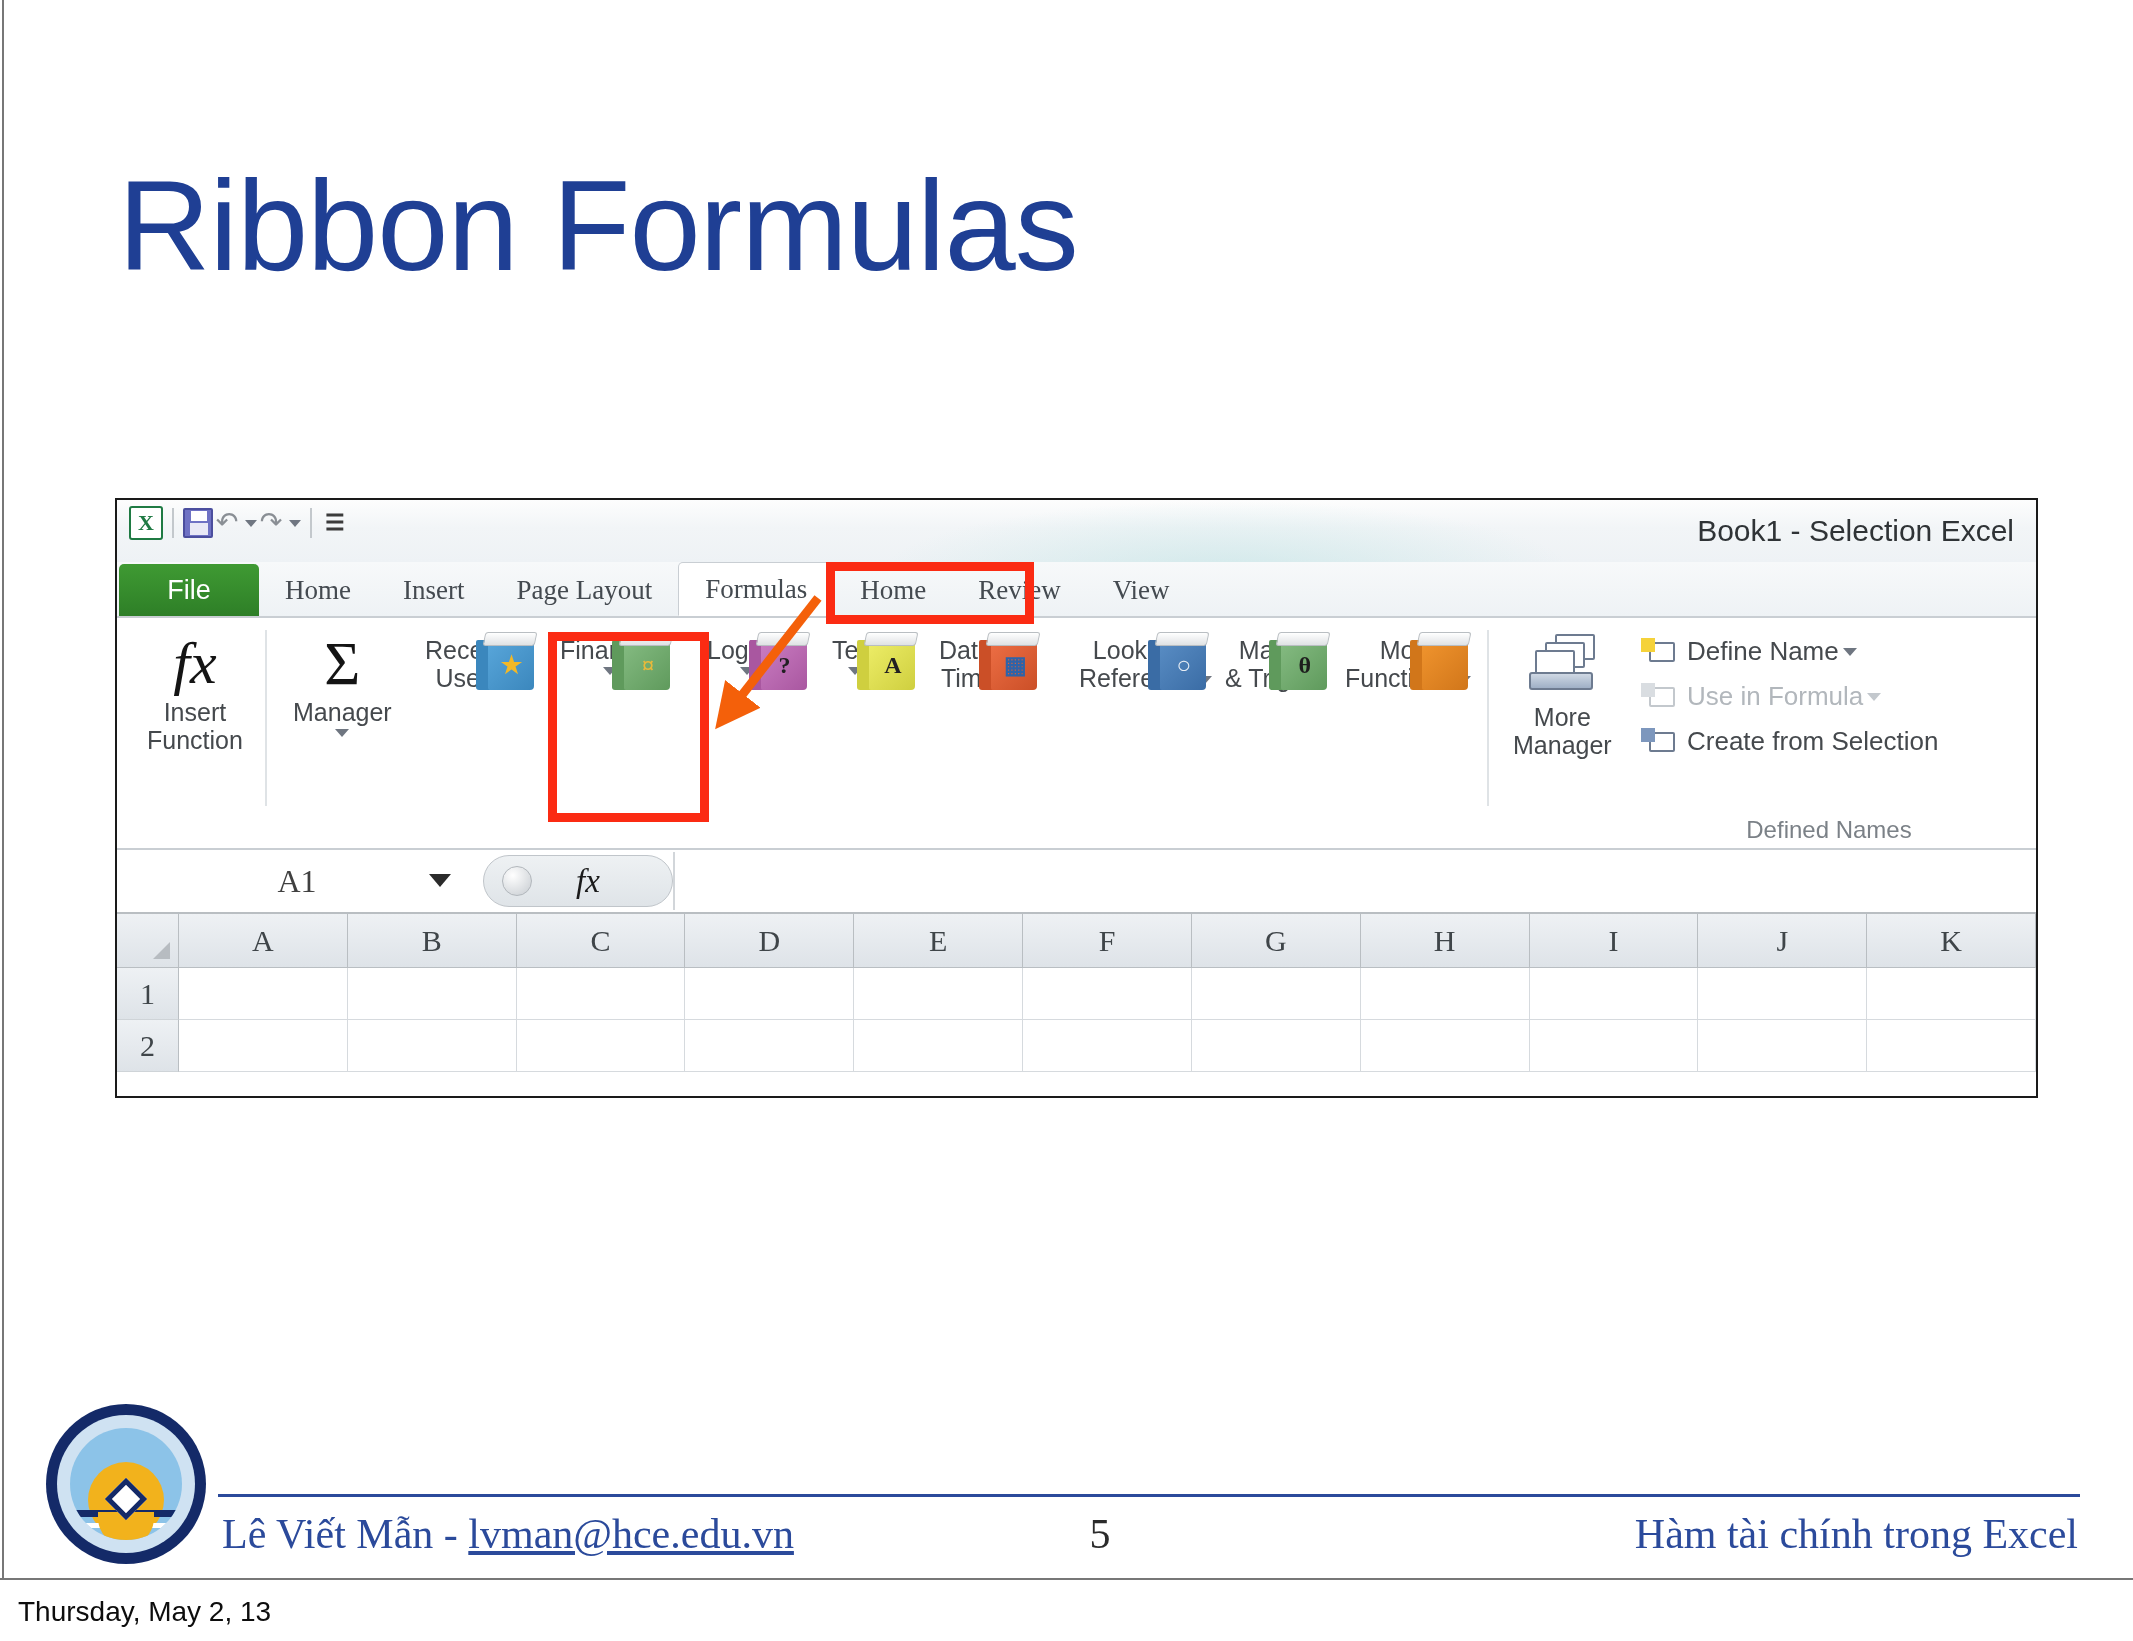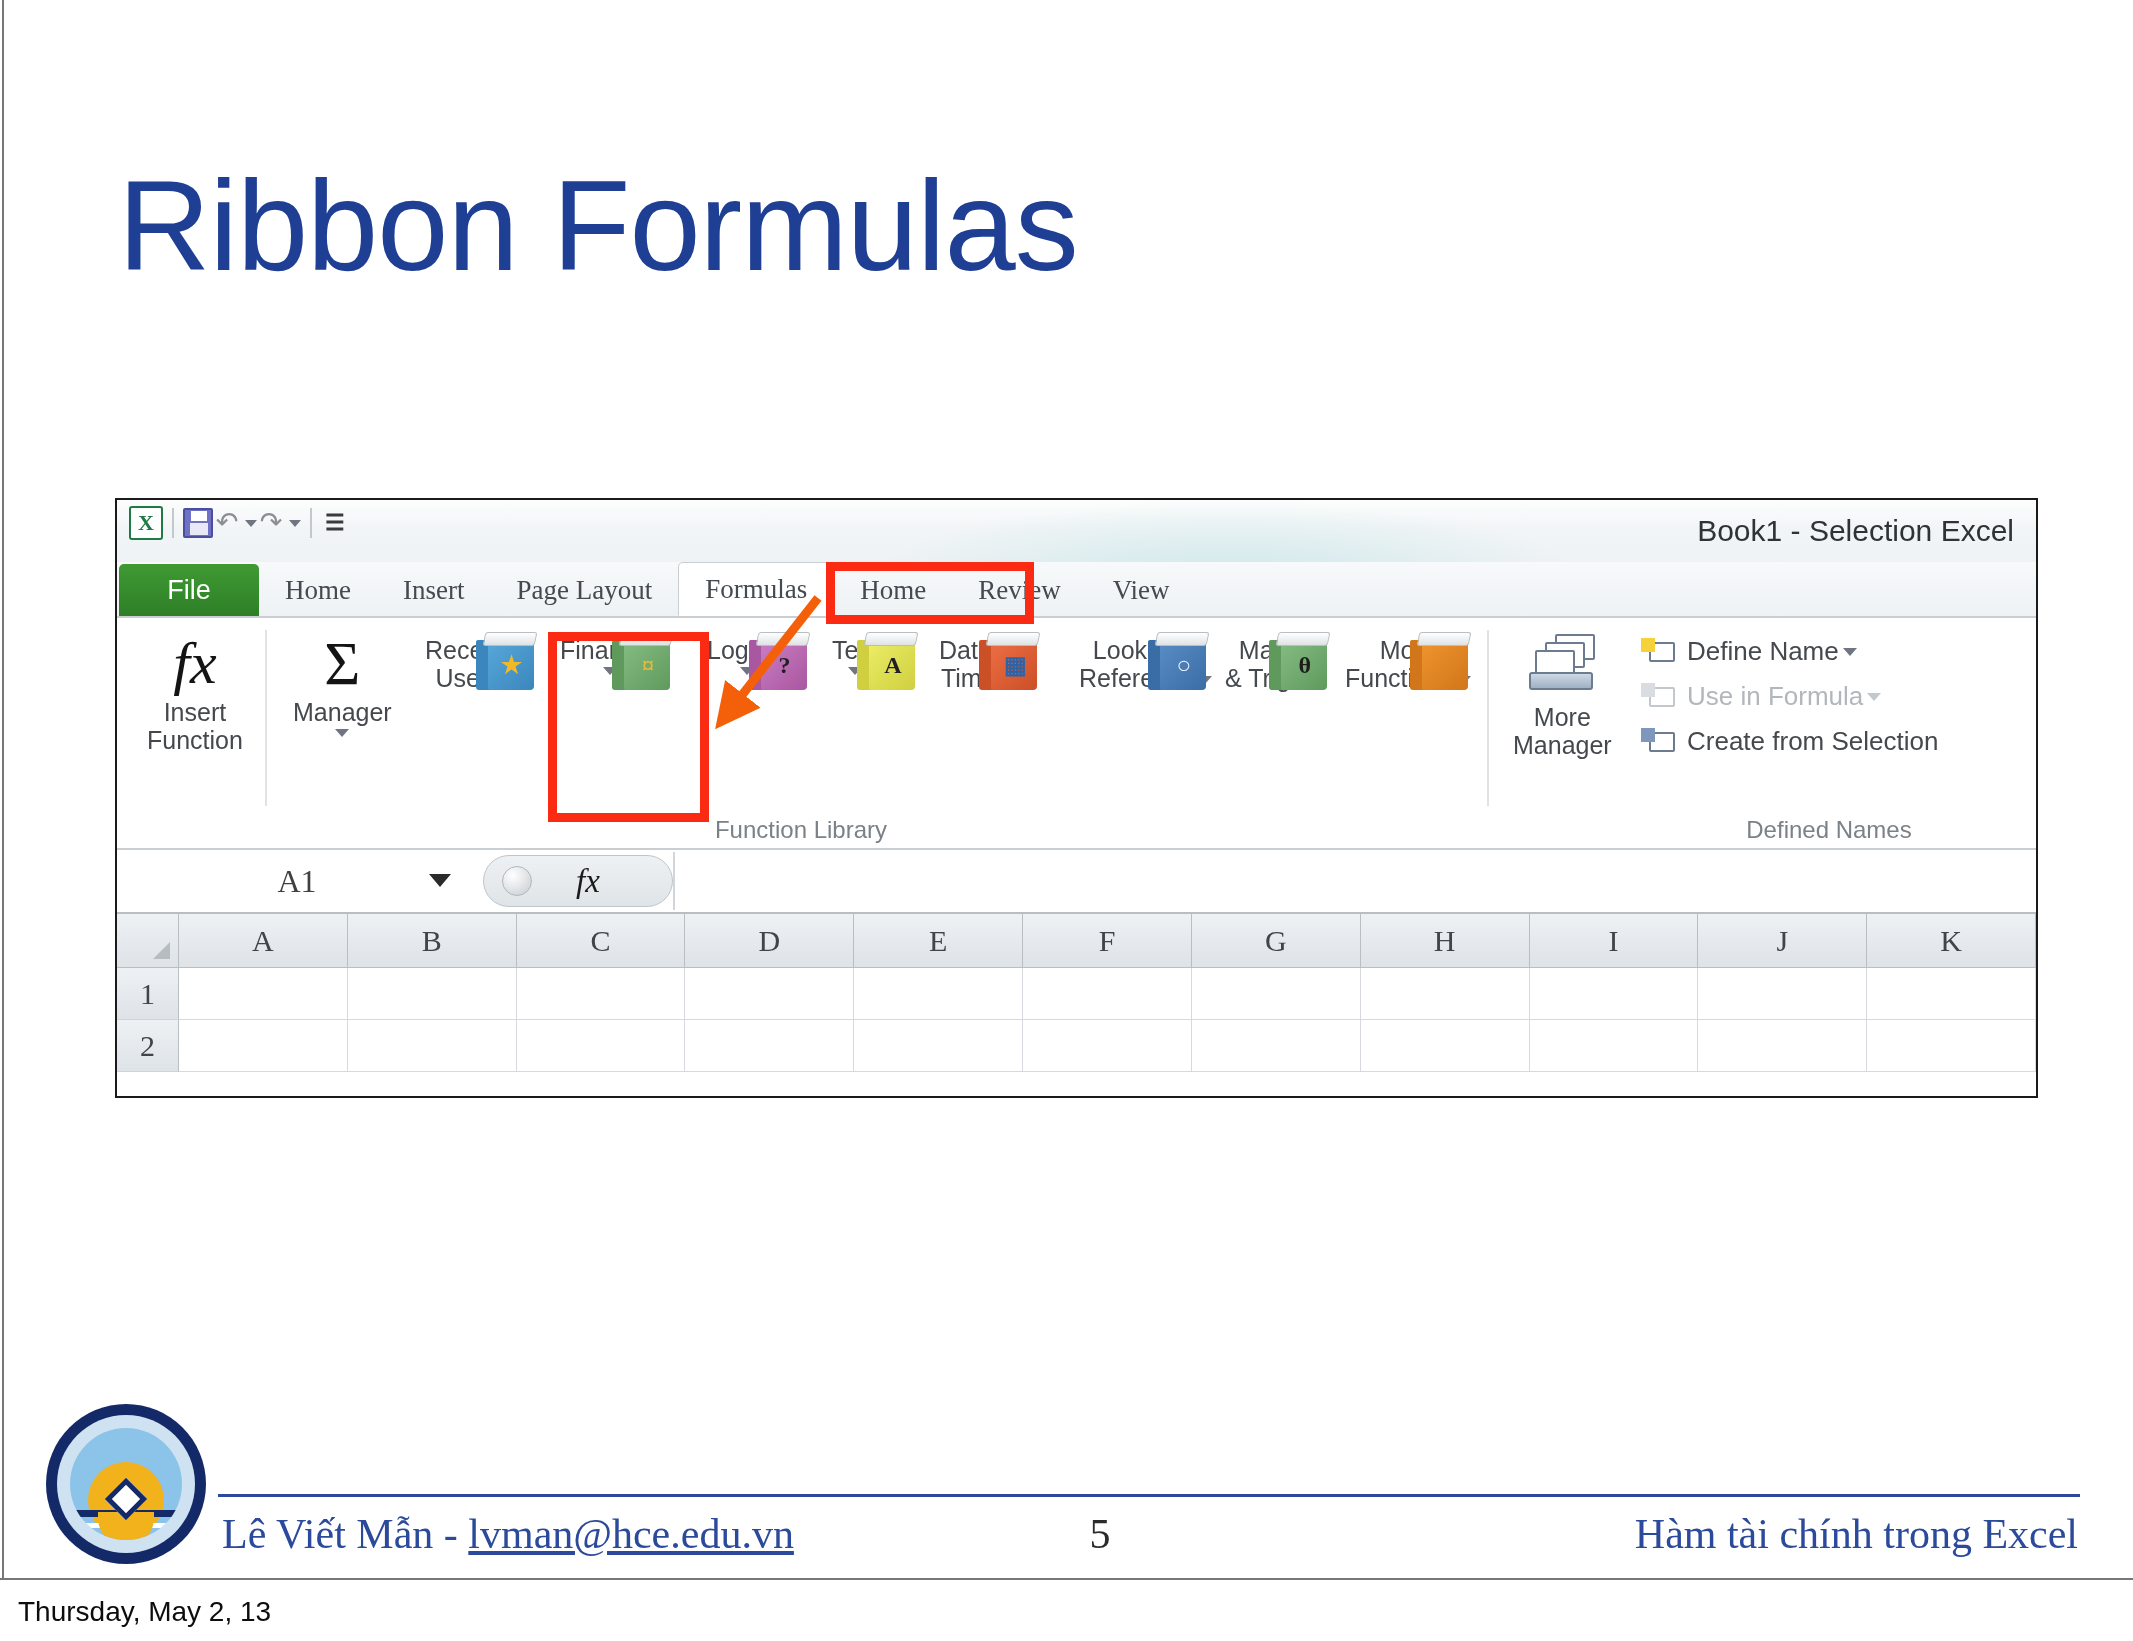--- a/index.html
+++ b/index.html
@@ -305,21 +305,20 @@
         <div class="btn" style="left: 1108px; top: 14px;">
           <span class="ico"><span class="book"><span class="spine" style="background:#5f9a5c"></span><span class="cover" style="background:linear-gradient(135deg,#87bd84 0%,#5f9a5c 100%)"></span><span class="pages"></span><span class="glyph" style="color:#1d1d1d">θ</span></span></span>
           <span class="lbl">Math</span>
           <span class="lbl">&amp; Trig<i class="dncaret"></i></span>
         </div>
         <div class="btn" style="left: 1228px; top: 14px;">
           <span class="ico"><span class="book"><span class="spine" style="background:#d1761a"></span><span class="cover" style="background:linear-gradient(135deg,#f2962f 0%,#d1761a 100%)"></span><span class="pages"></span><span class="glyph" style="color:#ffffff"></span></span></span>
           <span class="lbl">More</span>
           <span class="lbl">Functions<i class="dncaret"></i></span>
         </div>
-        <div class="grp-label" style="left: 0px; width: 1368px;">Function Library</div>
         <div class="grp-divider" style="left: 148px;"></div>
       </div>
       <div class="grp-divider" style="left: 1370px;"></div>
       <div class="grp" style="left: 1372px; width: 547px;">
         <div class="btn" style="left: 24px; top: 14px;">
           <span class="ico"><span style="display: inline-block; width: 74px; height: 62px; position: relative;"><span style="position:absolute;left:30px;top:2px;width:40px;height:26px;background:#fff;border:2px solid #6d7b90;box-sizing:border-box;border-radius:2px;"></span><span style="position:absolute;left:20px;top:10px;width:40px;height:26px;background:#fff;border:2px solid #6d7b90;box-sizing:border-box;border-radius:2px;"></span><span style="position:absolute;left:10px;top:18px;width:40px;height:26px;background:#fff;border:2px solid #6d7b90;box-sizing:border-box;border-radius:2px;"></span><span style="position:absolute;left:4px;top:40px;width:64px;height:18px;background:linear-gradient(180deg,#cfd8e4,#9fb0c6);border:2px solid #6d7b90;box-sizing:border-box;border-radius:3px;"></span></span></span>
           <span class="lbl">More</span>
           <span class="lbl">Manager</span>
         </div>
         <div style="position: absolute; left: 152px; top: 18px; display: flex; align-items: center; font-size: 26px; white-space: nowrap; color: rgb(69, 73, 77);">

